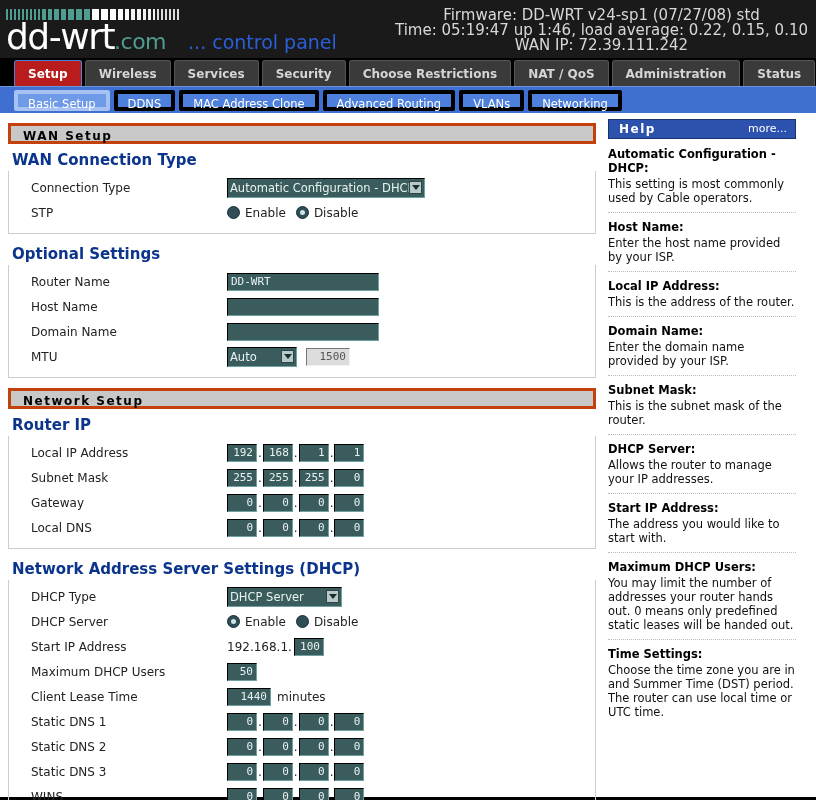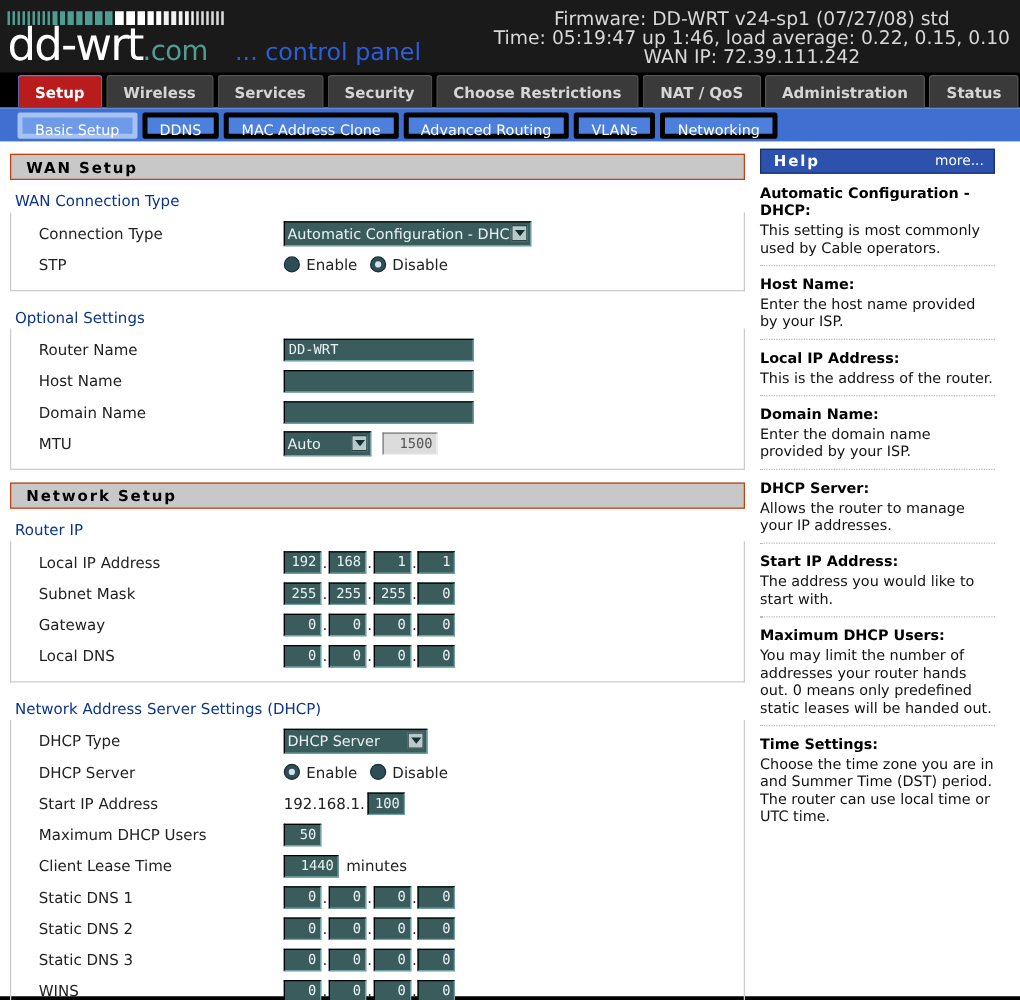--- a/index.html
+++ b/index.html
@@ -136,41 +136,41 @@
   }
   #help {
     width: 212px;
     background: #ffffff;
     padding: 6px 20px 0 4px;
   }
 
   
   .secbar {
     background: #c8c8c8;
-    border: 1px solid #c2410c;
+    border: 3px solid #c2410c;
     height: 21px;
     line-height: 21px;
     padding-left: 12px;
     font-size: 12px;
     font-weight: bold;
     color: #000000;
     letter-spacing: 1.5px;
     margin: 4px 0 6px 0;
   }
   .fieldset {
     border: 1px solid #cccccc;
     border-top: none;
     margin: 0 0 10px 0;
     padding: 4px 0 8px 0;
     position: relative;
   }
   .legend {
     color: #0b348c;
-    font-size: 12px;
-    font-weight: normal;
+    font-size: 15px;
+    font-weight: bold;
     padding: 0 0 2px 2px;
     margin-top: -1px;
   }
   .legend-wrap { position: relative; }
   .legend-wrap .legend {
     background: #ffffff;
     display: inline-block;
     position: relative;
     top: 0px;
     left: 2px;
@@ -619,20 +619,24 @@
         </div>
         <div class="help-entry">
           <div class="help-t">Local IP Address:</div>
           <div class="help-b">This is the address of the router.</div>
         </div>
         <div class="help-entry">
           <div class="help-t">Domain Name:</div>
           <div class="help-b">Enter the domain name provided by your ISP.</div>
         </div>
         <div class="help-entry">
+          <div class="help-t">Subnet Mask:</div>
+          <div class="help-b">This is the subnet mask of the router.</div>
+        </div>
+        <div class="help-entry">
           <div class="help-t">DHCP Server:</div>
           <div class="help-b">Allows the router to manage your IP addresses.</div>
         </div>
         <div class="help-entry">
           <div class="help-t">Start IP Address:</div>
           <div class="help-b">The address you would like to start with.</div>
         </div>
         <div class="help-entry">
           <div class="help-t">Maximum DHCP Users:</div>
           <div class="help-b">You may limit the number of addresses your router hands out. 0 means only predefined static leases will be handed out.</div>

